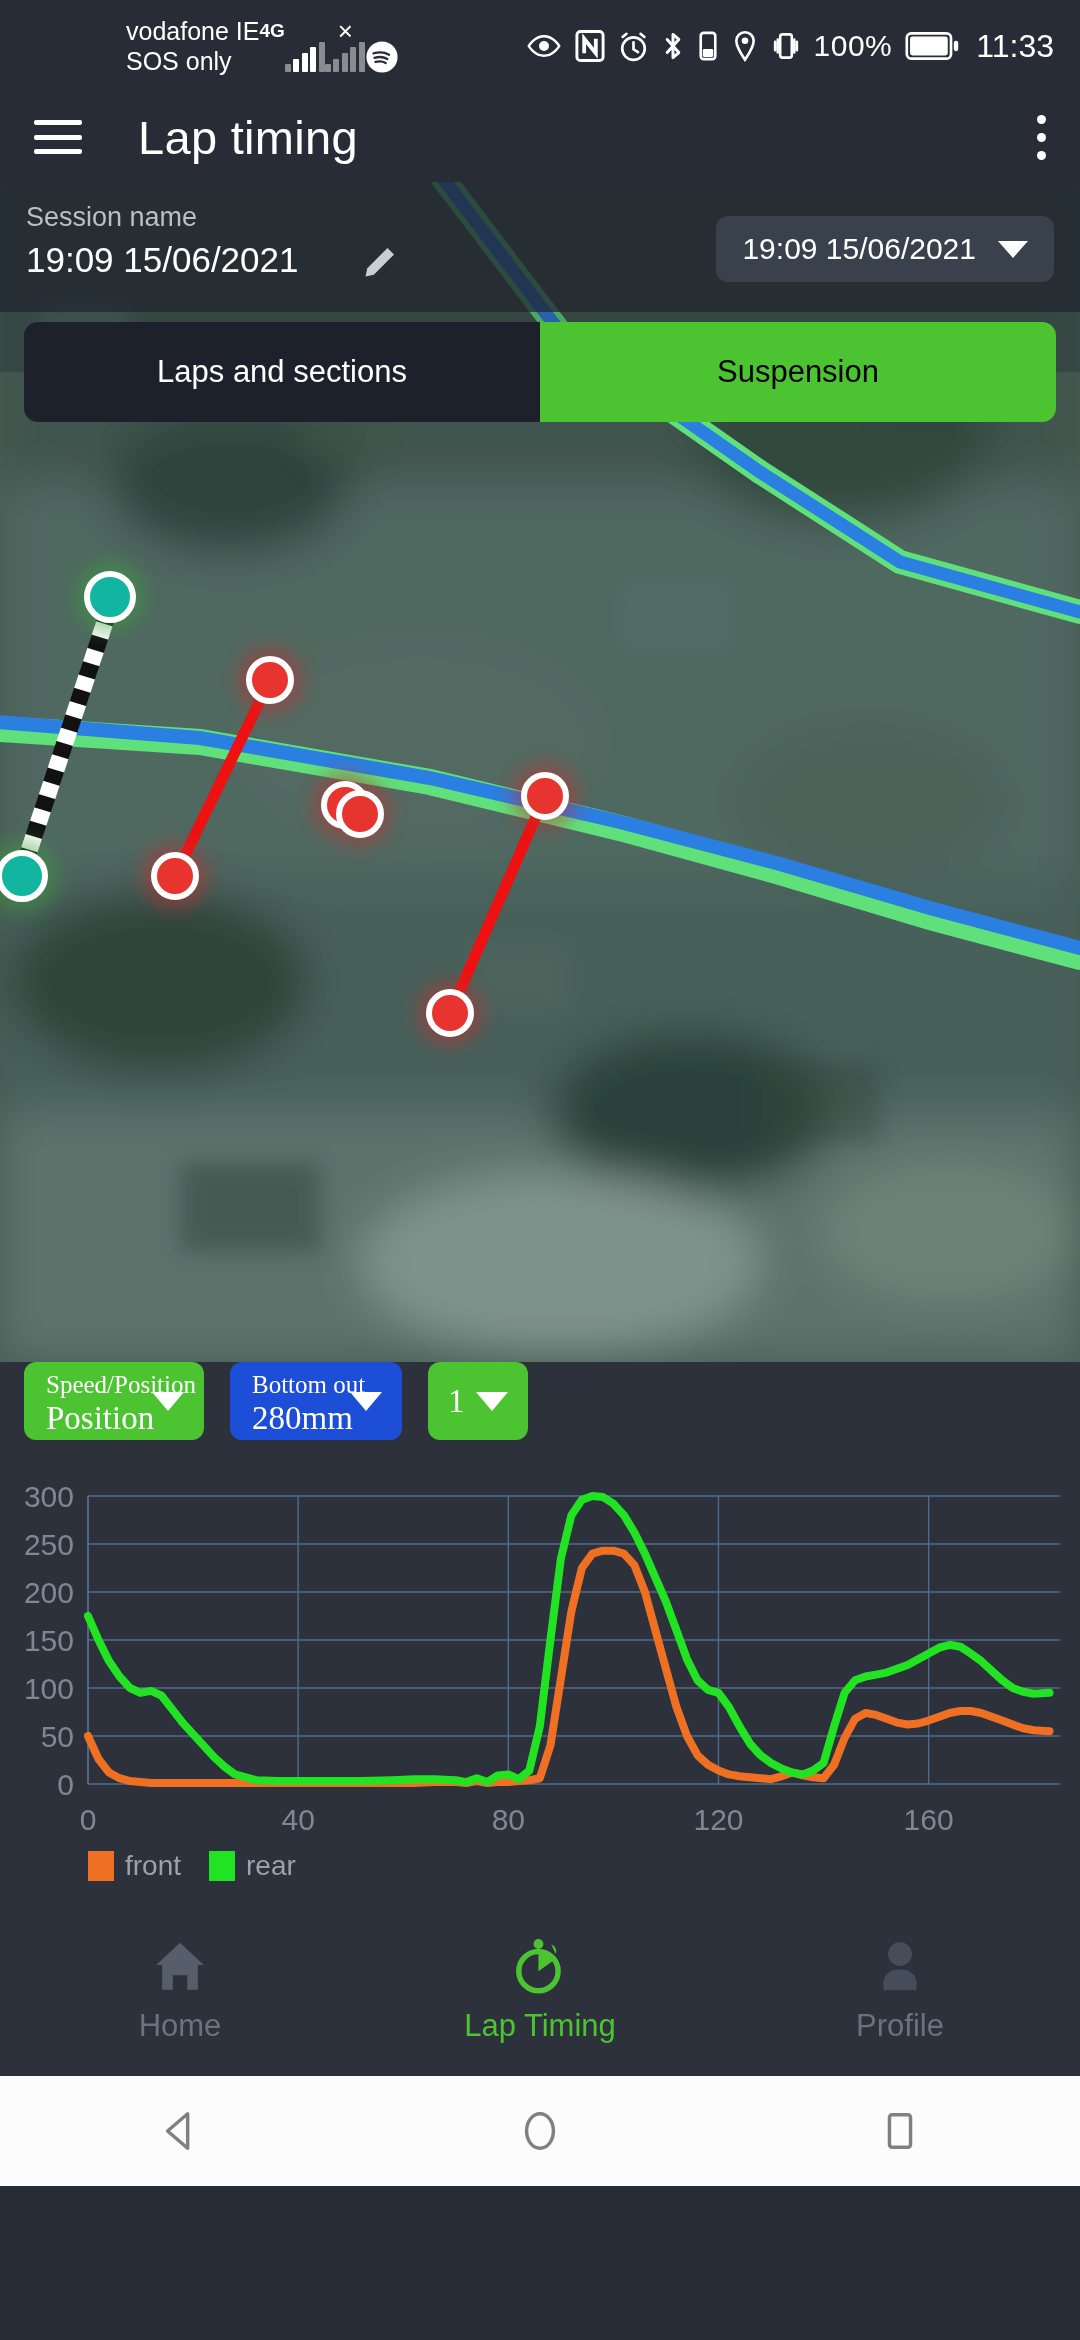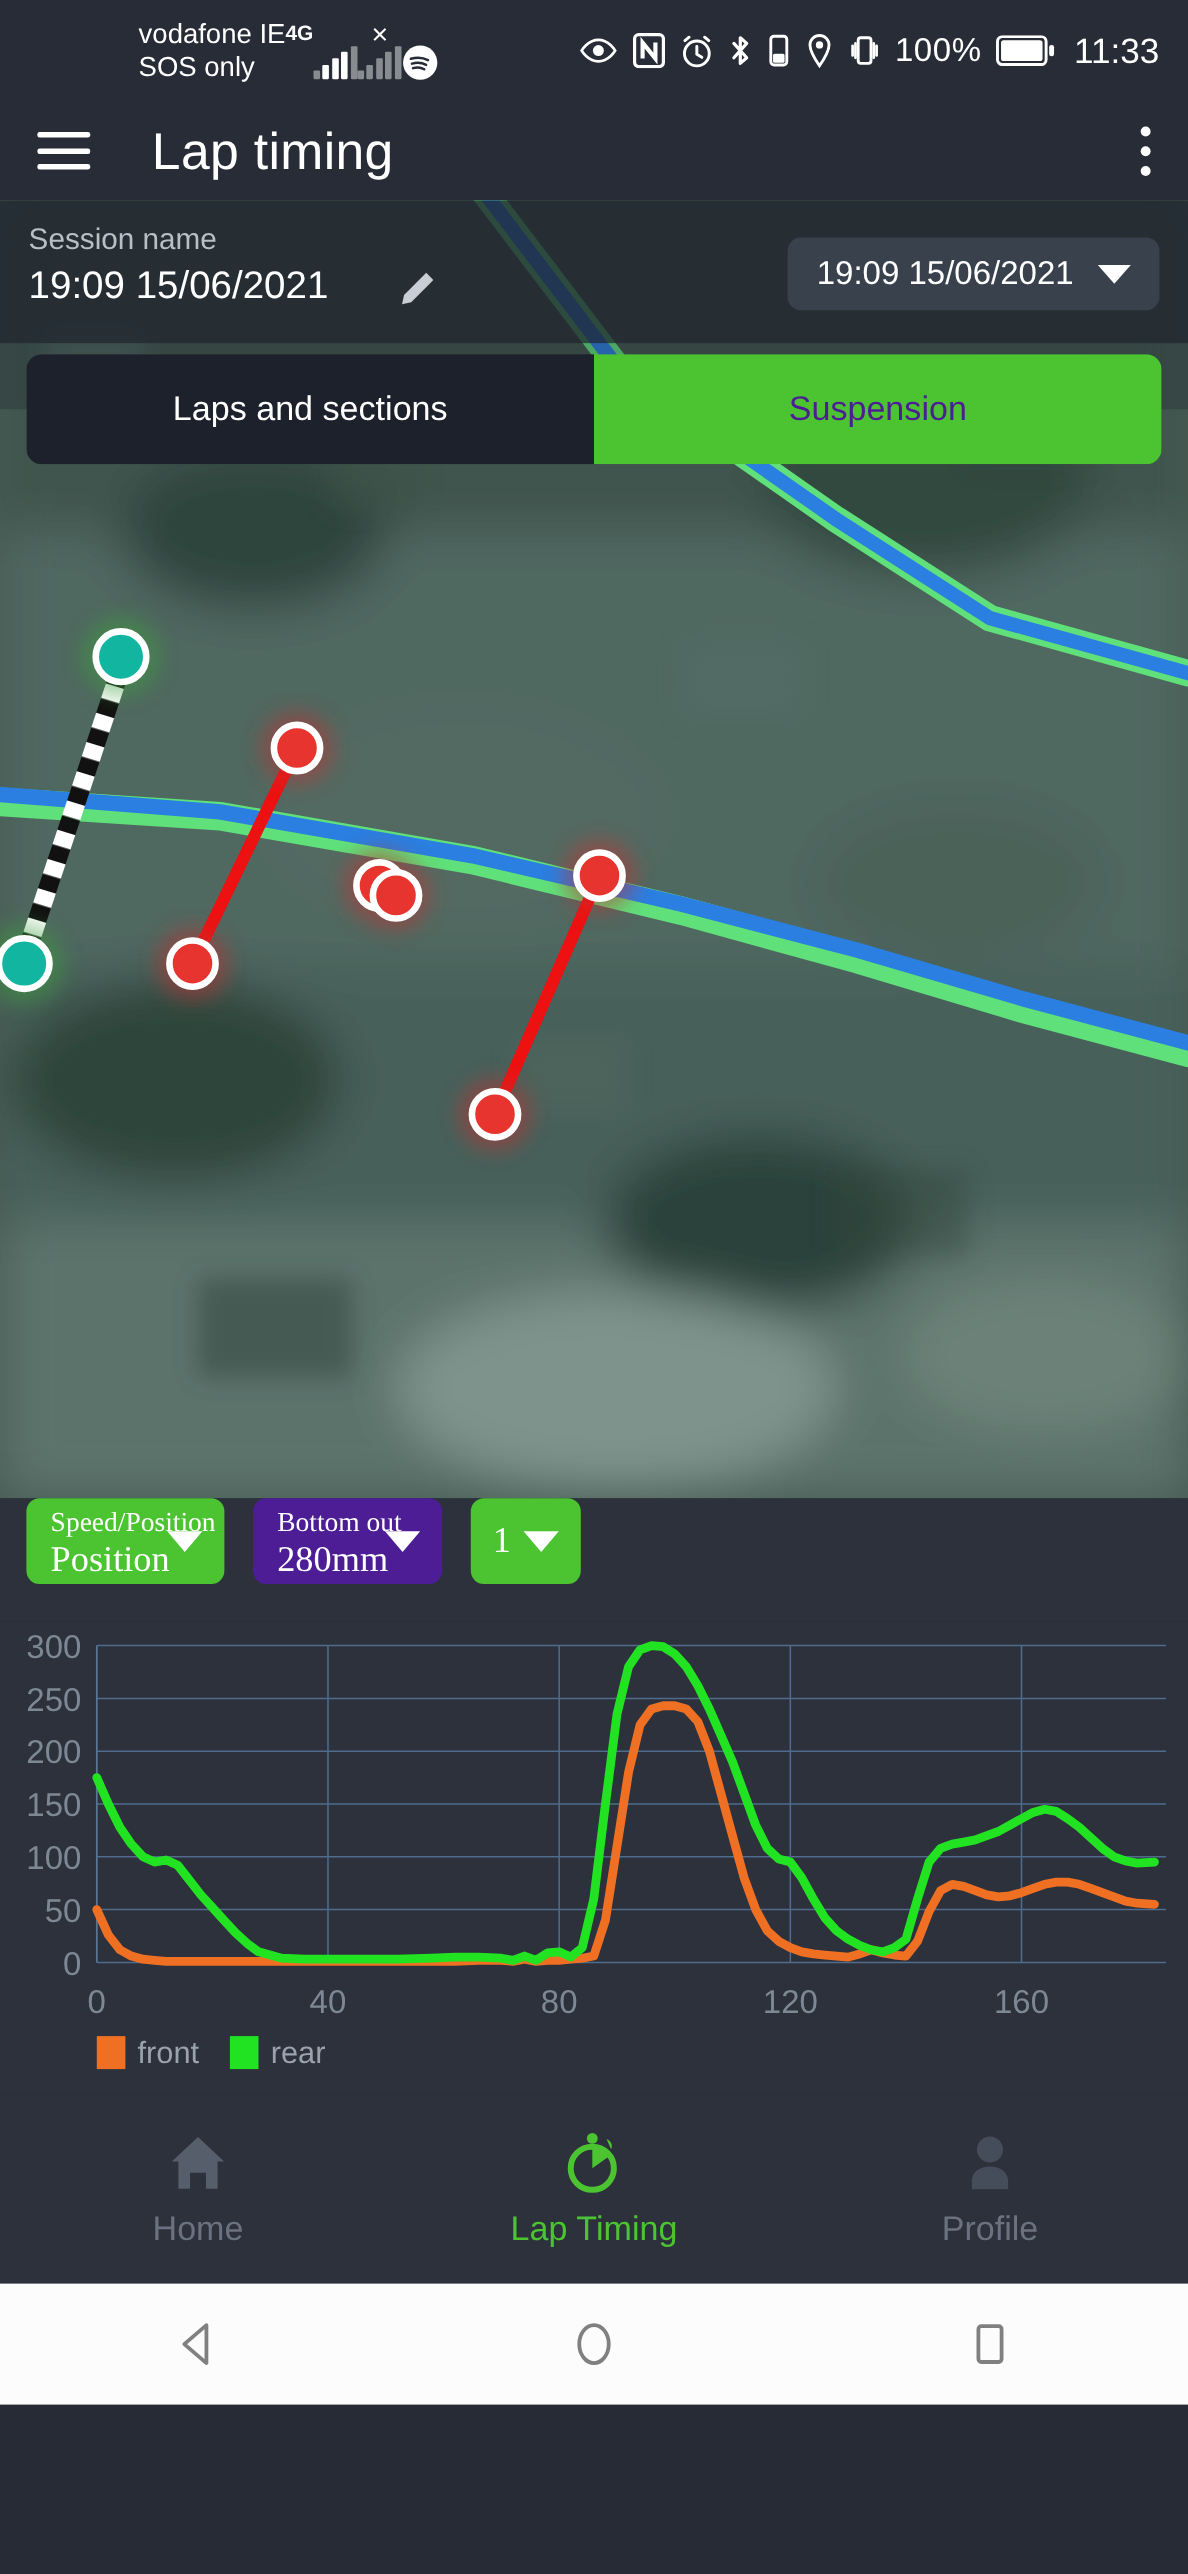--- a/index.html
+++ b/index.html
@@ -58,21 +58,21 @@
     padding:0 26px; }
   .sessdrop span { font-size:30px; color:#fff; }
   .caret { width:0;height:0;border-left:15px solid transparent;border-right:15px solid transparent;
     border-top:17px solid #fff; }
 
   .tabs { position:absolute; top:140px; left:24px; right:24px; height:100px;
     border-radius:14px; overflow:hidden; display:flex; z-index:7; }
   .tab { flex:1; display:flex; align-items:center; justify-content:center;
     font-size:31px; }
   .tab.inactive { background:#1d212b; color:#fff; }
-  .tab.active { color:#4c1d95; }
+  .tab.active { color:#000000; }
 
   
   .controls { height:112px; display:flex; align-items:flex-start; gap:26px;
     padding:0 24px; background:#2c313c;font-family:Liberation Serif, serif; }
   .ctl { border-radius:12px; height:78px; display:flex; align-items:center;
     padding:0 20px; position:relative; }
   .ctl .lbl { font-size:25px; color:#fff; position:absolute; top:9px; left:22px; }
   .ctl .val { font-size:33px; color:#fff; position:absolute; top:38px; left:22px; }
   .ctl .cc { margin-left:auto; width:0;height:0;border-left:16px solid transparent;
     border-right:16px solid transparent;border-top:19px solid #fff; }
@@ -305,21 +305,21 @@
     </div>
   </div>
 </div>
 
 <div class="controls">
   <div class="ctl wide1 grn" style="background: rgb(76, 196, 50);">
     <div class="lbl">Speed/Position</div>
     <div class="val">Position</div>
     <div class="cc"></div>
   </div>
-  <div class="ctl wide2 grn" style="background: #4c1d95;">
+  <div class="ctl wide2 grn" style="background: #1d4ed8;">
     <div class="lbl">Bottom out</div>
     <div class="val">280mm</div>
     <div class="cc"></div>
   </div>
   <div class="ctl small grn" style="background: rgb(76, 196, 50);">
     <div class="one">1</div>
     <div class="cc"></div>
   </div>
 </div>
 

